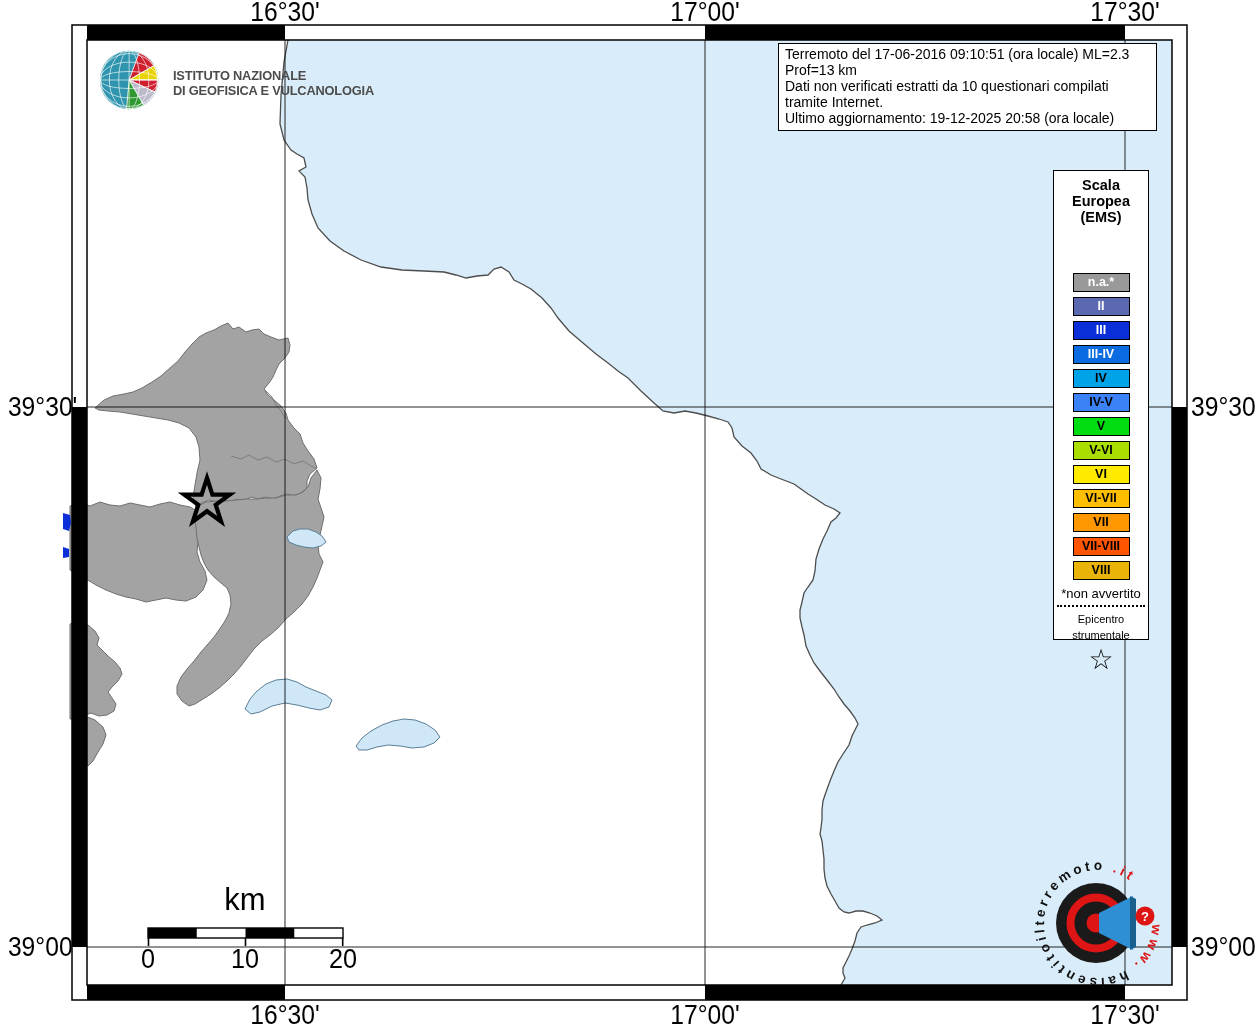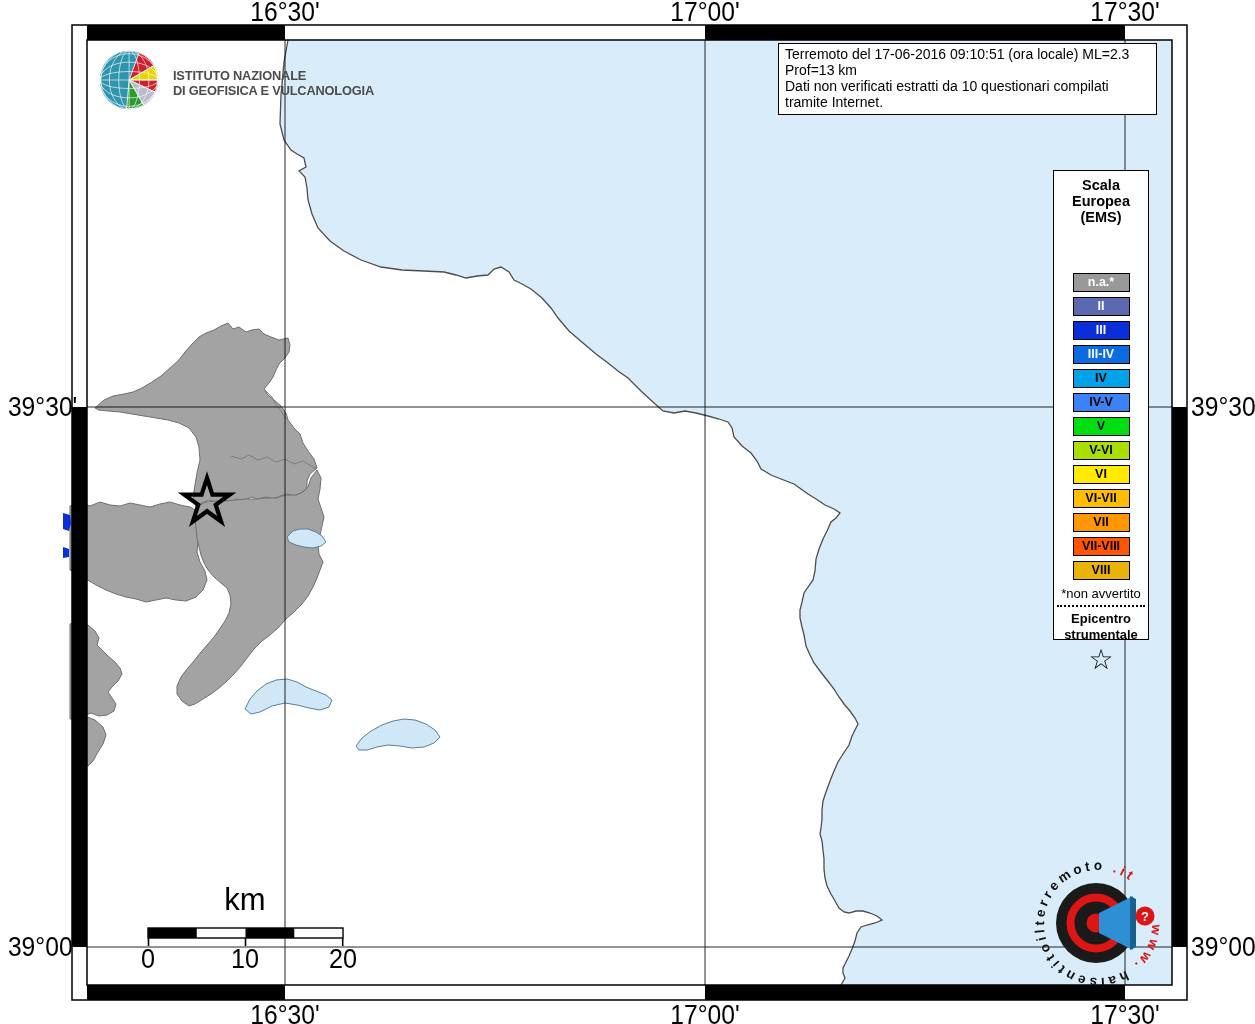--- a/index.html
+++ b/index.html
@@ -28,21 +28,21 @@
   
   .legend{position:absolute;left:1053px;top:170px;width:96px;height:470px;box-sizing:border-box;
           background:#ffffff;border:1.3px solid #000;z-index:6;padding-top:6px;
           text-align:center;color:#000;}
   .lg-title{font-size:14.5px;font-weight:bold;line-height:16px;}
   .lg-items{margin-top:8px;}
   .li{width:55px;height:17px;line-height:17px;margin:0 auto 5px auto;
       border:1px solid #000;font-size:12.5px;font-weight:bold;text-align:center;}
   .lg-foot{font-size:13px;margin-top:6px;}
   .lg-div{border-top:2px dotted #000;margin:4px 3px 4px 3px;}
-  .lg-epi{font-size:13px;font-weight:bold;line-height:16px;}
+  .lg-epi{font-size:11px;font-weight:normal;line-height:16px;}
   .lg-star{font-size:28px;line-height:30px;margin-top:2px;}
 
   
   .km-label{position:absolute;left:245px;top:882px;transform:translateX(-50%);
             font-size:31px;color:#000;}
   .sb-num{position:absolute;top:943px;transform:translateX(-50%) scaleX(.9);
           font-size:28px;color:#000;}
 
   .wm{position:absolute;left:1025px;top:840px;z-index:3;}
 </style>
@@ -121,20 +121,21 @@
   <div class="coord cx" style="left:705px;top:1000px;">17°00'</div>
   <div class="coord cx" style="left:1125px;top:1000px;">17°30'</div>
   <div class="coord cl" style="top:392px;">39°30'</div>
   <div class="coord cl" style="top:932px;">39°00'</div>
   <div class="coord cr" style="top:392px;">39°30'</div>
   <div class="coord cr" style="top:932px;">39°00'</div>
 
   <div class="infobox">
     <div>Terremoto del 17-06-2016 09:10:51 (ora locale) ML=2.3 Prof=13 km</div>
     <div>Dati non verificati estratti da 10 questionari compilati tramite Internet.</div>
+    <div>Ultimo aggiornamento: 19-12-2025 20:58 (ora locale)</div>
   </div>
 
   <div class="ingv">
     <svg width="66" height="68" viewBox="0 0 70 70">
       <defs>
           <clipPath id="gclip">
             <circle cx="33" cy="35" r="31"></circle>
           </clipPath>
         </defs>
       <circle cx="33" cy="35" r="31" fill="#2f95ae"></circle>

